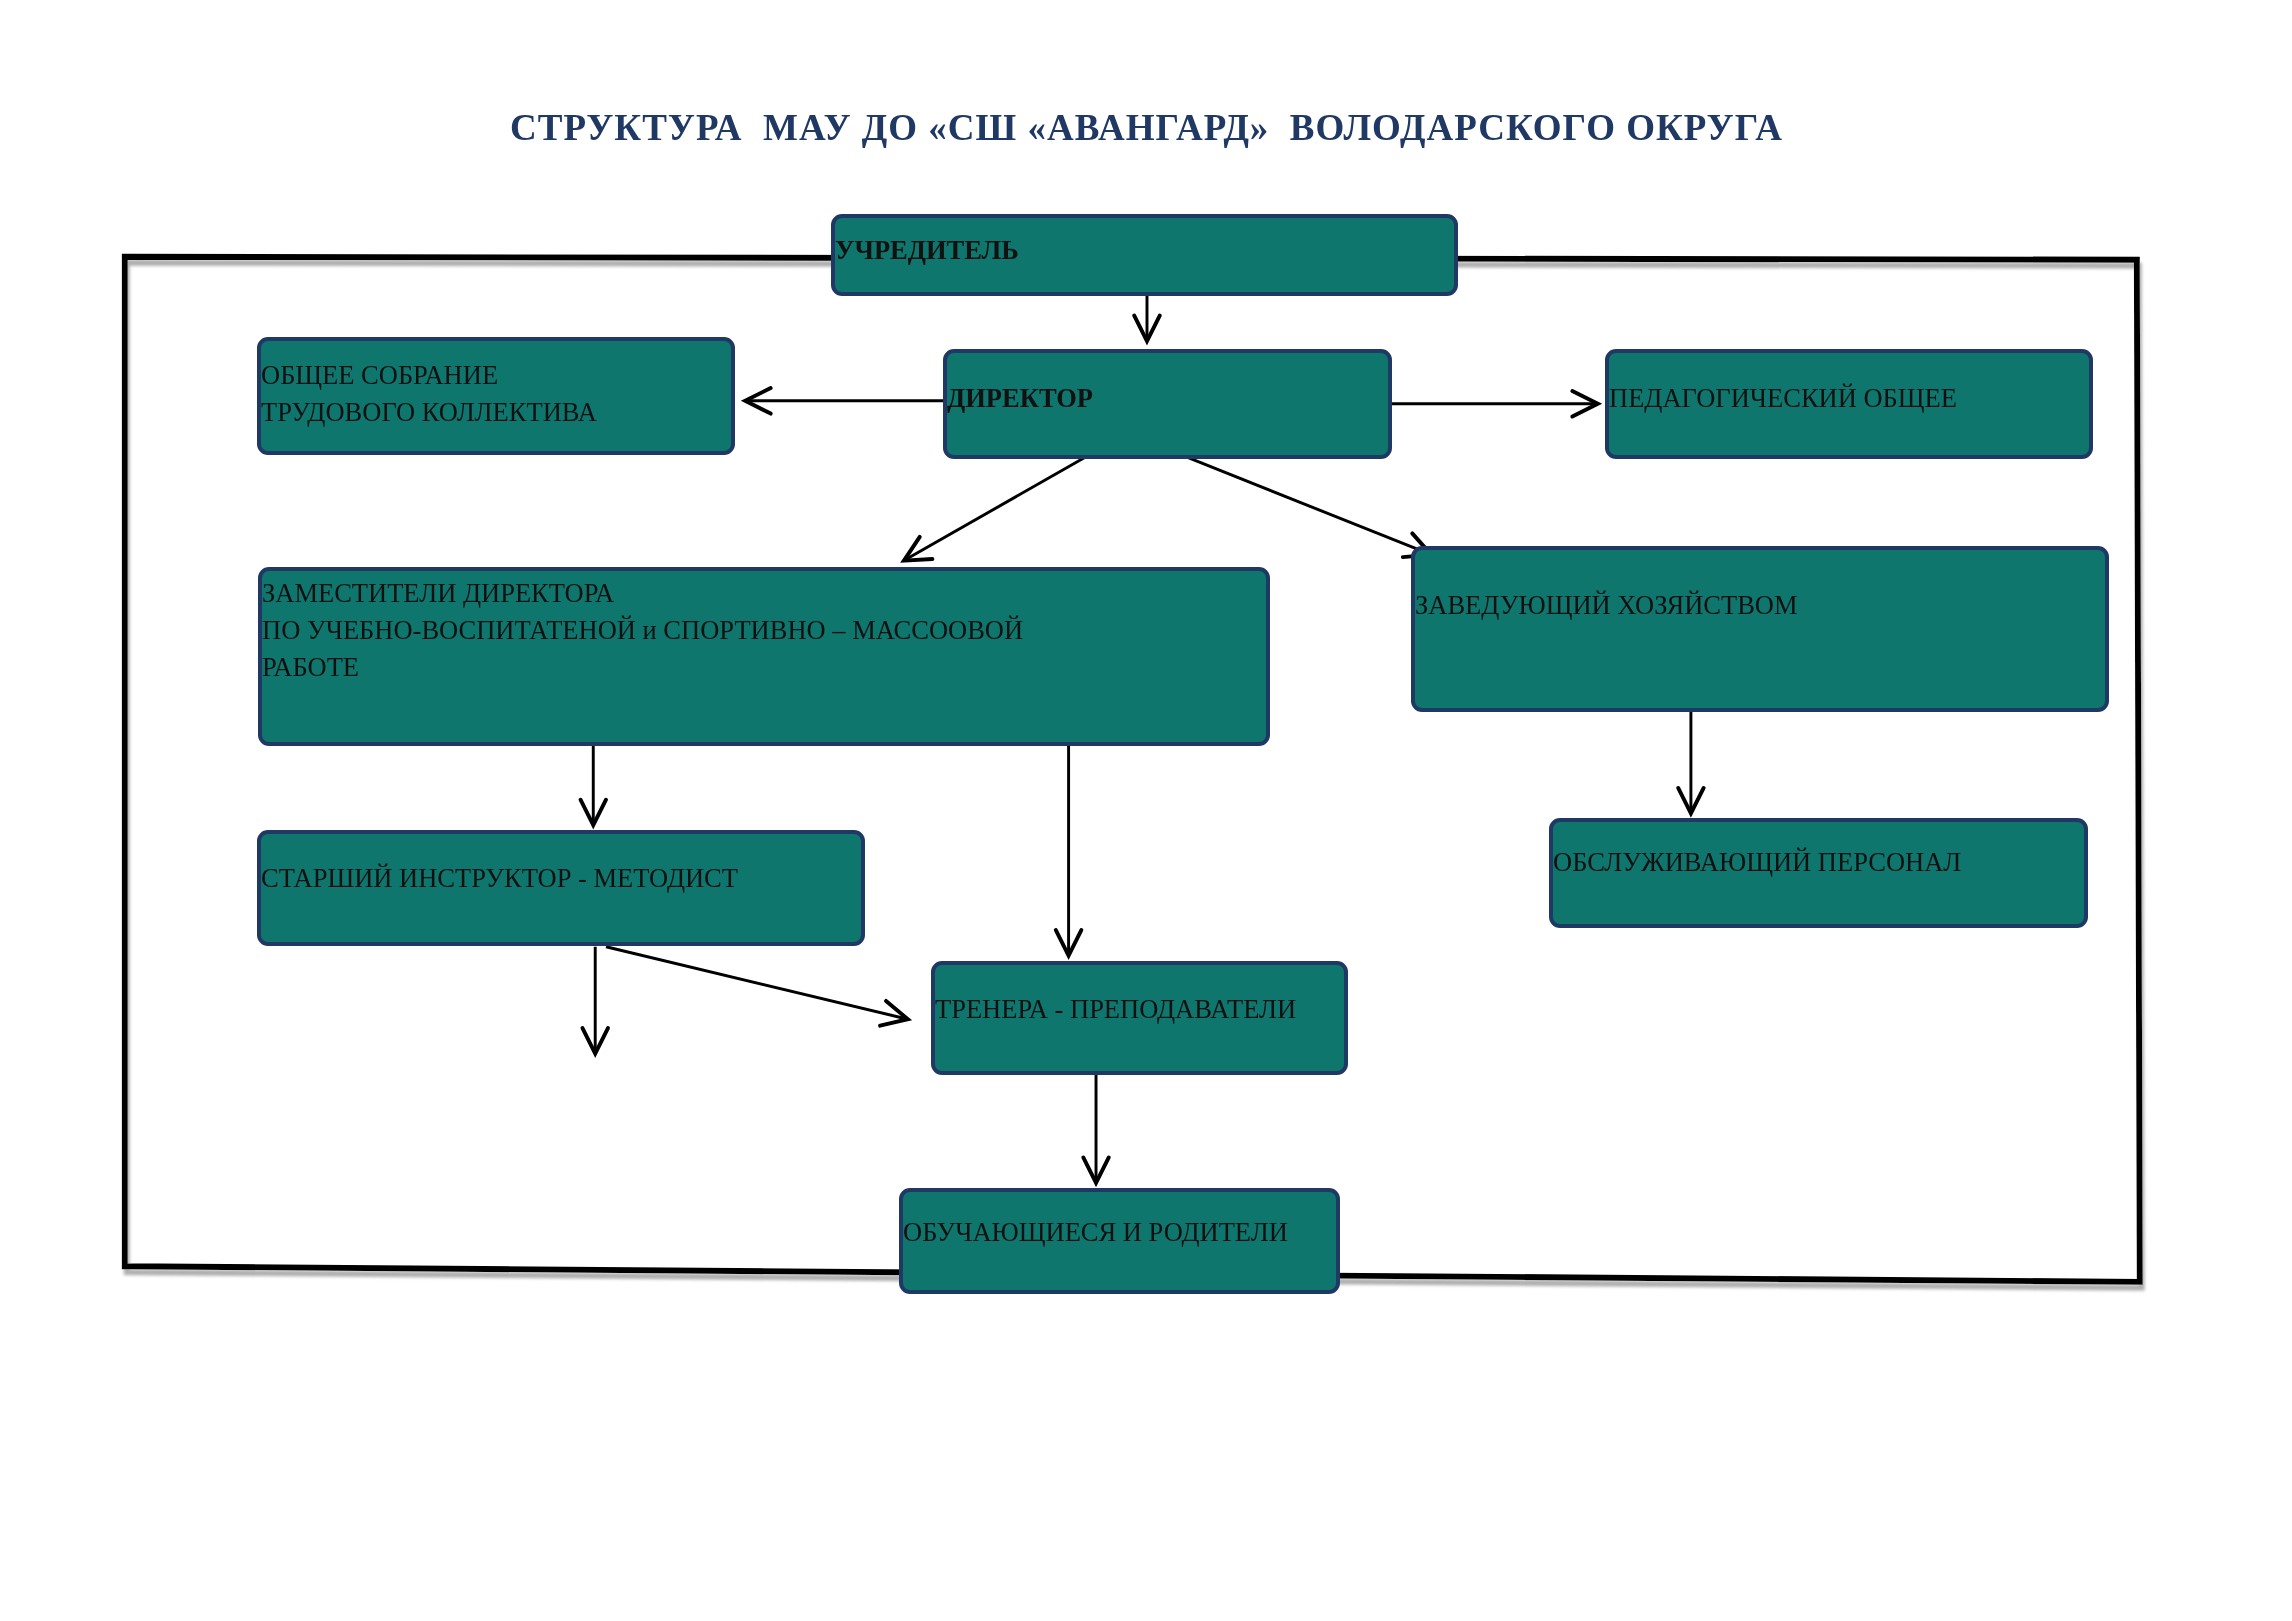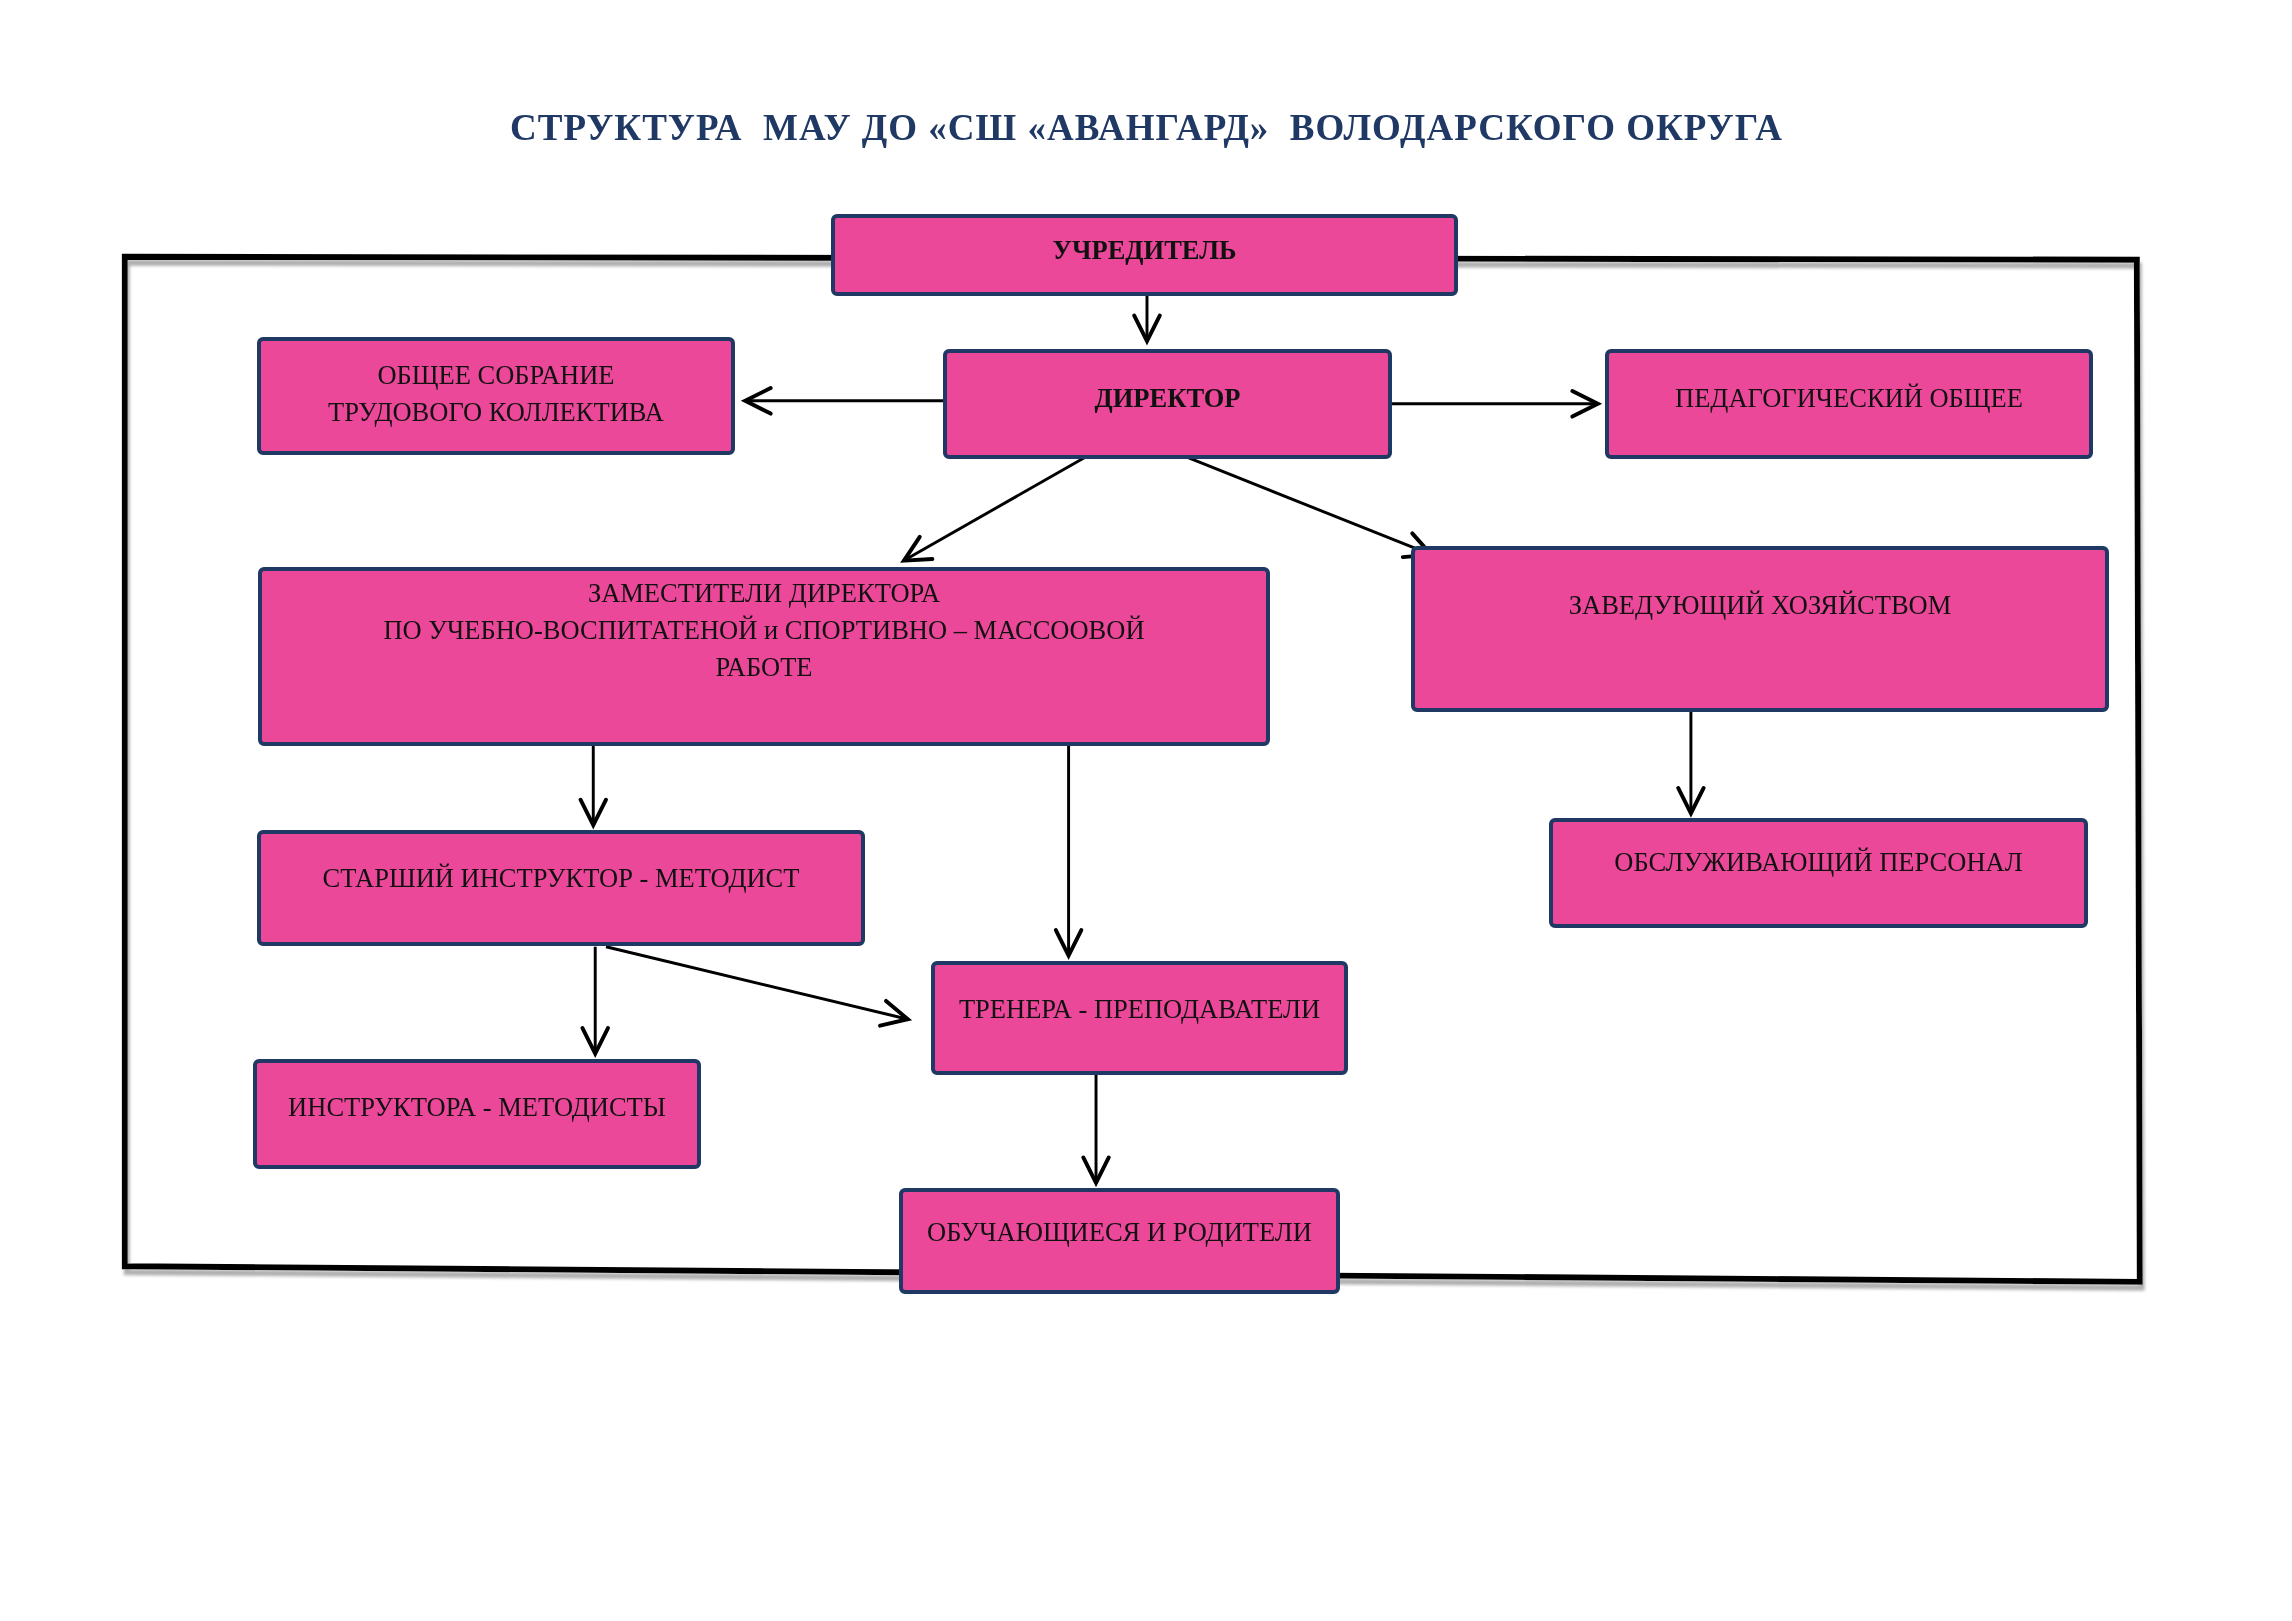--- a/index.html
+++ b/index.html
@@ -31,25 +31,25 @@
     font-size: 37px;
     font-weight: bold;
     letter-spacing: 1px;
     color: #1F3864;
     z-index: 2;
     white-space: pre;
   }
   .node {
     position: absolute;
     box-sizing: border-box;
-    background: #ec4899;
+    background: #0f766e;
     border: 4.9px solid #1F3864;
-    border-radius: 6px;
+    border-radius: 11px;
     z-index: 2;
-    text-align: center;
+    text-align: left;
     color: #111111;
   }
   .node-label {
     display: block;
     white-space: pre-line;
     font-size: 26.5px;
     line-height: 37px;
     color: #111111;
   }
   .bold .node-label { font-weight: bold; }
@@ -131,22 +131,19 @@
   </div>
 
   <div class="node" id="node-service-staff">
     <span class="node-label">ОБСЛУЖИВАЮЩИЙ ПЕРСОНАЛ</span>
   </div>
 
   <div class="node" id="node-trainers">
     <span class="node-label">ТРЕНЕРА - ПРЕПОДАВАТЕЛИ</span>
   </div>
 
-  <div class="node" id="node-instructors">
-    <span class="node-label">ИНСТРУКТОРА - МЕТОДИСТЫ</span>
-  </div>
 
   <div class="node" id="node-students">
     <span class="node-label">ОБУЧАЮЩИЕСЯ  И  РОДИТЕЛИ</span>
   </div>
 
 </div>
 
 
 </body></html>

